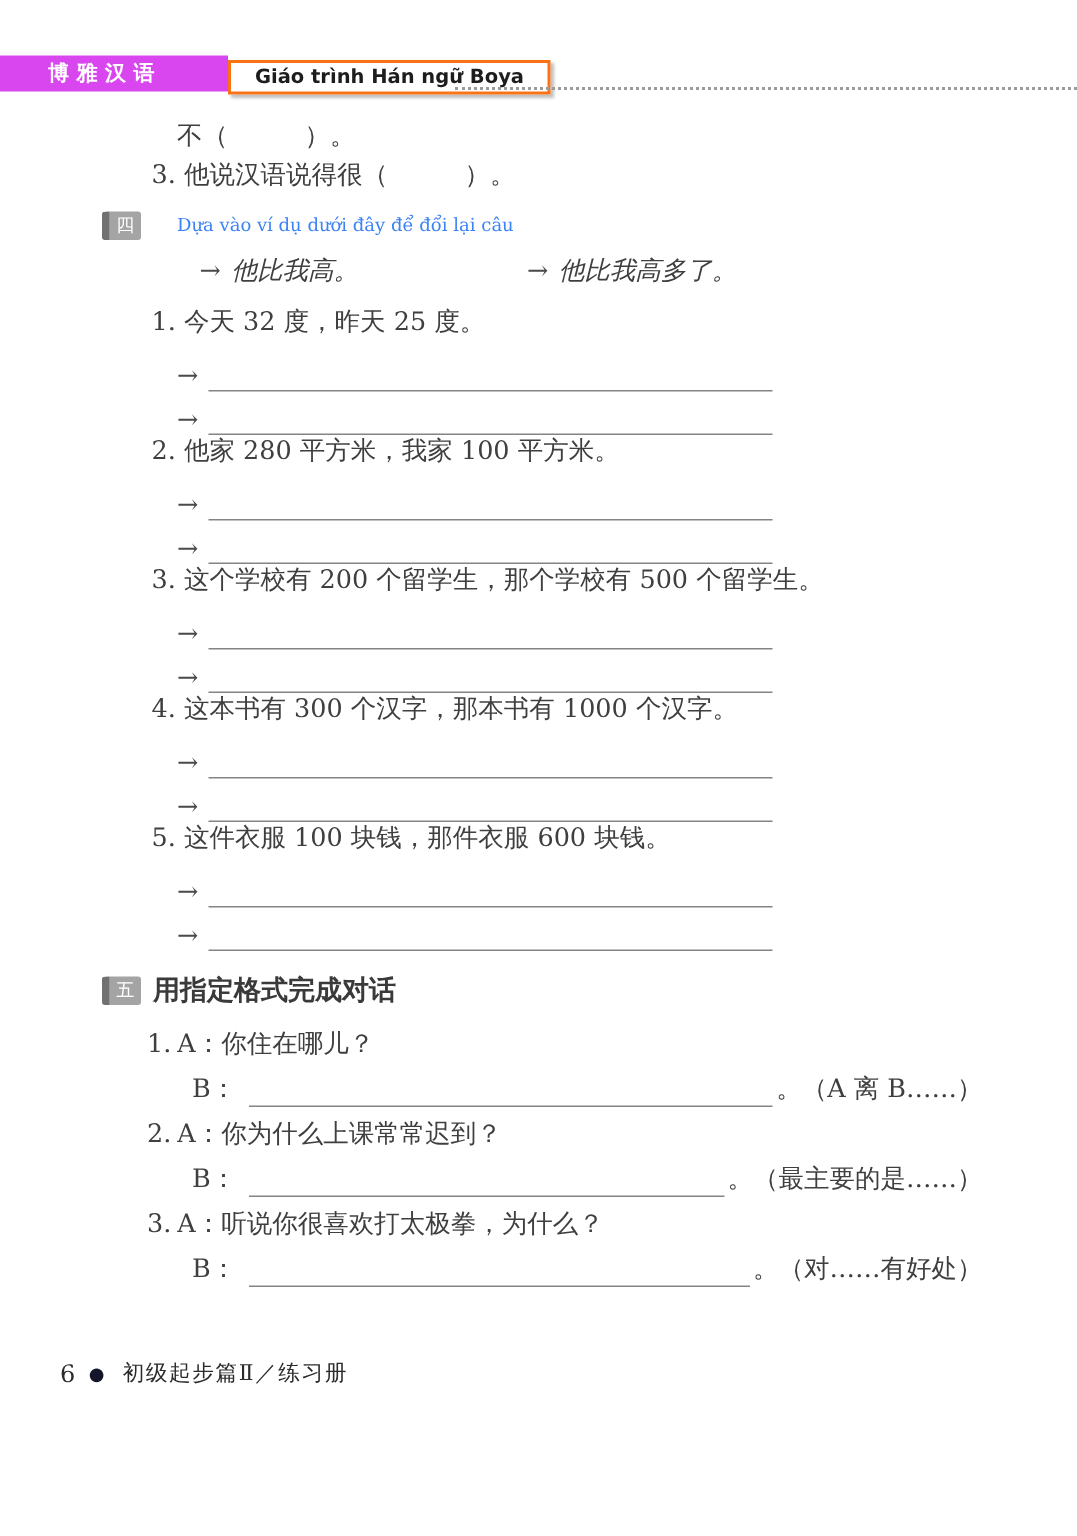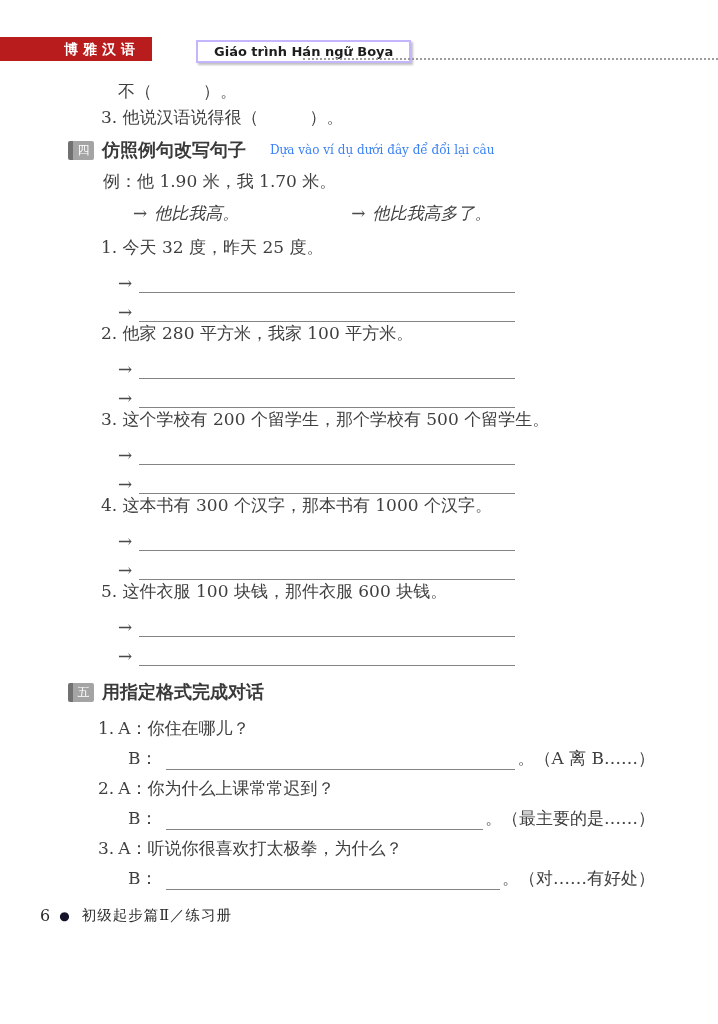--- a/index.html
+++ b/index.html
@@ -12,47 +12,46 @@
     color: #3f3f3f;
     overflow: hidden;
     margin: 0 auto;
   }
 
   
   .brand-bar {
     position: absolute;
     top: 37px; left: 0;
     width: 152px; height: 24px;
-    background: #b91c1c;
+    background: #d946ef;
     color: #ffffff;
     font-family: "DejaVu Sans", sans-serif;
     font-weight: bold;
     font-size: 14px;
     letter-spacing: 5px;
     line-height: 24px;
-    text-align: right;
+    text-align: center;
     padding-right: 12px;
     box-sizing: border-box;
   }
   .series-box {
     position: absolute;
     top: 40px; left: 152px;
     height: 23px;
-    border: 2px solid #c4b5fd;
+    border: 2px solid #f97316;
     background: #ffffff;
     box-sizing: border-box;
     line-height: 19px;
     padding: 0 16px;
     font-family: "DejaVu Sans", sans-serif;
     font-weight: bold;
     font-size: 13px;
     color: #1d1d1d;
     box-shadow: 2px 2px 2px rgba(0,0,0,0.25);
     white-space: nowrap;
-    margin-left: 44px;
   }
   .dotted-rule {
     position: absolute;
     top: 58px; left: 303px; right: 0;
     border-top: 2px dotted #9b9b9b;
   }
 
   
   main { position: absolute; top: 80px; left: 0; width: 718px; }
 
@@ -160,25 +159,23 @@
   </div>
   <div class="dotted-rule"></div>
 
   <main>
 
     <div class="carry-line l1">不（　　　）。</div>
     <div class="carry-line l2">3. 他说汉语说得很（　　　）。</div>
 
     <div class="section-heading s4">
       <span class="sec-icon">四</span>
-      <span class="sec-title-zh">仿照例句改写句子</span>
       <span class="sec-title-vi">Dựa vào ví dụ dưới đây để đổi lại câu</span>
     </div>
 
-    <div class="example-line">例：他 1.90 米，我 1.70 米。</div>
     <div class="example-answers">
       <span class="ans"><span class="arrow-glyph">→</span><span>他比我高。</span></span>
       <span class="ans second"><span class="arrow-glyph">→</span><span>他比我高多了。</span></span>
     </div>
 
     <div class="item-block">
       <div class="item-text">1. 今天 32 度，昨天 25 度。</div>
       <div class="arrow-row">
           <span class="arrow-glyph">→</span>
           <span class="write-line"></span>

